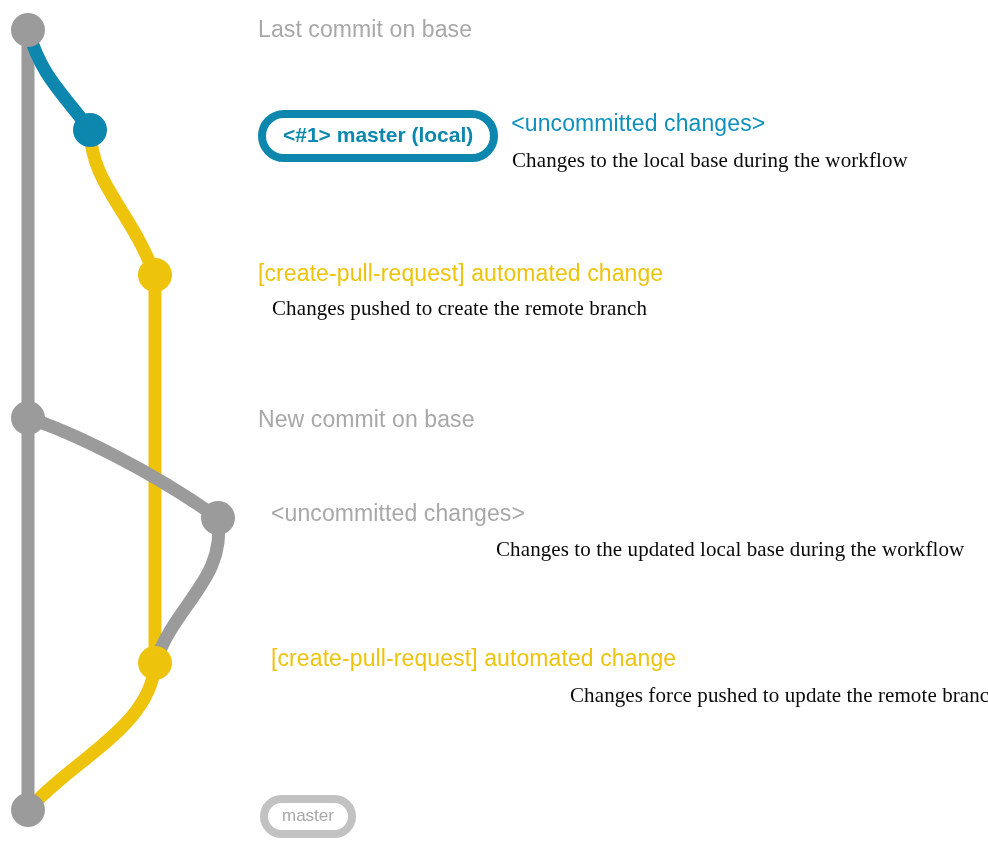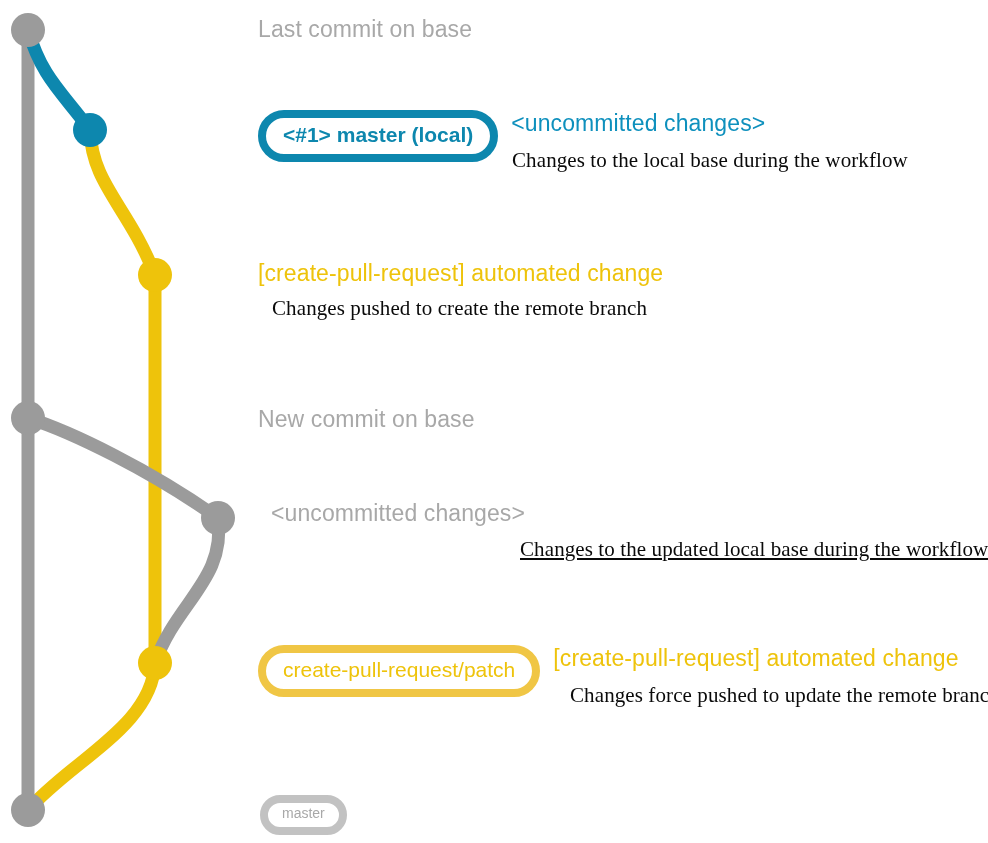--- a/index.html
+++ b/index.html
@@ -53,21 +53,21 @@
     line-height: 1.12;
     background: transparent;
   }
   .badge.blue   { border-color: #0d87ae; color: #0d87ae; font-weight: bold; }
   .badge.gray   { border-color: #c2c2c2; color: #a8a8a8; font-weight: normal; }
   .badge.yellow { border-color: #f0c645; color: #eec30b; font-weight: normal; }
   .badge.gray-small {
     border-color: #c2c2c2;
     color: #a8a8a8;
     font-weight: normal;
-    font-size: 14px;
+    font-size: 17px;
     padding: 3px 14px 5px 14px;
   }
 
   
   .subject {
     font-family: "Liberation Sans", sans-serif;
     font-size: 23px;
     font-weight: normal;
     margin-left: 13px;
     letter-spacing: 0.1px;
@@ -128,23 +128,22 @@
 </div>
 <div class="description" style="left:272px; top:296px;">Changes pushed to create the remote branch</div>
 
 <div class="row" style="left:258px; top:406px;">
   <span class="headline">New commit on base</span>
 </div>
 
 <div class="row" style="left:258px; top:500px;">
   <span class="subject gray">&lt;uncommitted changes&gt;</span>
 </div>
-<div class="description" style="left:520px; top:537px;text-decoration:underline;">Changes to the updated local base during the workflow</div>
+<div class="description" style="left:496px; top:537px;">Changes to the updated local base during the workflow</div>
 
 <div class="row" style="left:258px; top:645px;">
-  <span class="badge yellow">create-pull-request/patch</span>
   <span class="subject yellow">[create-pull-request] automated change</span>
 </div>
 <div class="description" style="left:570px; top:683px;">Changes force pushed to update the remote branch</div>
 
 <div class="row" style="left:260px; top:795px;">
   <span class="badge gray-small">master</span>
 </div>
 
 </body></html>

